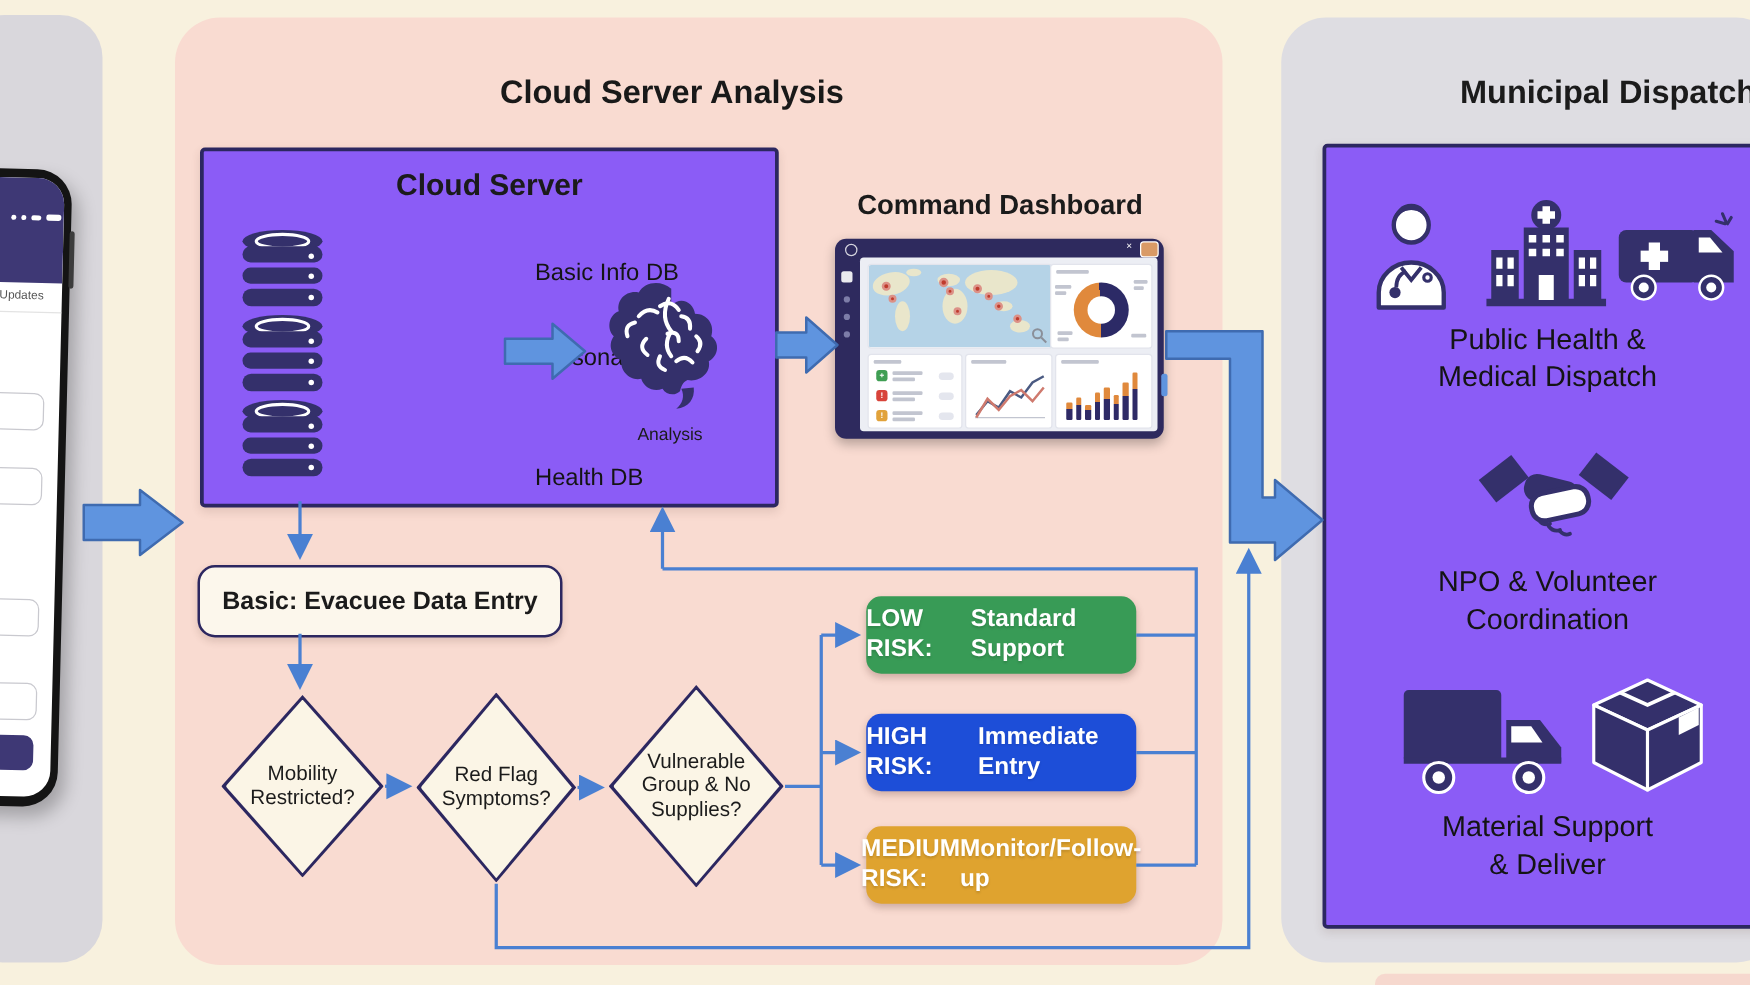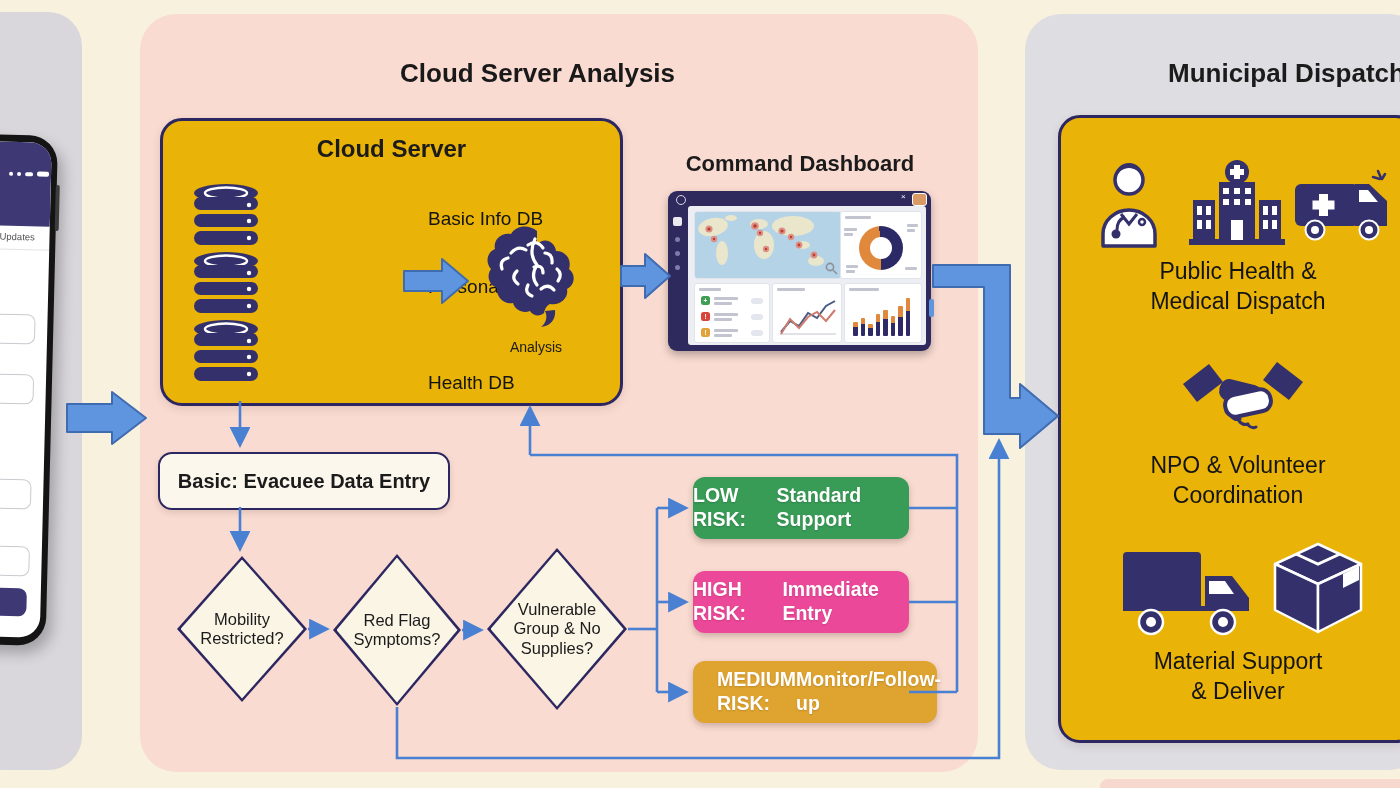--- a/index.html
+++ b/index.html
@@ -19,34 +19,34 @@
     box-shadow:6px 8px 14px rgba(0,0,0,.25);}
   .phone-screen{position:absolute;left:6px;right:6px;top:7px;bottom:8px;background:#fff;border-radius:21px;overflow:hidden;}
   .phone-header{position:absolute;left:0;right:0;top:0;height:84px;background:#3e3875;}
   .status-dot{position:absolute;background:#fff;border-radius:2px;}
   .phone-tab{position:absolute;left:58px;top:89px;font-size:9.5px;color:#555;}
   .phone-divider{position:absolute;left:0;right:0;top:107px;height:1px;background:#e3e3e3;}
   .pfield{position:absolute;left:12px;width:82px;height:28px;border:1.5px solid #c9c9cf;border-radius:8px;background:#fff;}
   .pbutton{position:absolute;left:12px;width:82px;height:28px;border-radius:8px;background:#3e3875;}
   .side-btn{position:absolute;right:-3px;top:49px;width:4px;height:46px;background:#3c3c3c;border-radius:2px;}
   
-  .white-box{position:absolute;background:#eab308;border:3px solid #2c2760;border-radius:22px;box-shadow:0 3px 8px rgba(90,60,50,.14);}
+  .white-box{position:absolute;background:#8b5cf6;border:3px solid #2c2760;border-radius:4px;box-shadow:0 3px 8px rgba(90,60,50,.14);}
   .inputbox{position:absolute;left:158px;top:452px;width:288px;height:54px;background:#fcf7ec;border:2.5px solid #2c2760;border-radius:14px;
     display:flex;align-items:center;justify-content:center;font-size:20px;font-weight:600;box-shadow:0 3px 6px rgba(90,60,50,.15);}
   .diamond{position:absolute;}
   .diamond .shape{position:absolute;inset:0;background:#2c2760;clip-path:polygon(50% 0,100% 50%,50% 100%,0 50%);}
   .diamond .shape-in{position:absolute;inset:3.5px;background:#fbf5e6;clip-path:polygon(50% 0,100% 50%,50% 100%,0 50%);}
   .diamond .dlabel{position:absolute;inset:0;display:flex;align-items:center;justify-content:center;text-align:center;
     font-size:16.5px;font-weight:500;line-height:1.18;}
   .risk{position:absolute;left:693px;width:216px;height:62px;border-radius:12px;color:#fff;
     display:flex;align-items:center;justify-content:center;
     font-size:19.5px;font-weight:700;line-height:1.22;box-shadow:0 3px 6px rgba(80,40,30,.25);text-shadow:0 1px 2px rgba(0,0,0,.15);}
   .risk.low{background:#389b56;top:477px;}
-  .risk.high{background:#ec4899;top:571px;}
-  .risk.medium{background:#dfa32f;top:661px;padding-left:28px;}
+  .risk.high{background:#1d4ed8;top:571px;}
+  .risk.medium{background:#dfa32f;top:661px;}
   
   .db-label{position:absolute;left:265px;font-size:19px;font-weight:500;color:#141414;}
   
   .dash{position:absolute;left:668px;top:191px;width:263px;height:160px;background:#2e2a5e;border-radius:9px;box-shadow:0 4px 9px rgba(0,0,0,.28);}
   .dash-content{position:absolute;left:20px;top:15px;right:5px;bottom:6px;background:#eceef4;border-radius:3px;}
   .dpanel{position:absolute;background:#fff;border:1px solid #e2e4ec;border-radius:3px;}
   .tbar{position:absolute;background:#c2c5d0;border-radius:1px;}
   .lrow-icon{position:absolute;width:9px;height:9px;border-radius:2.5px;color:#fff;font-size:6.5px;font-weight:700;
     display:flex;align-items:center;justify-content:center;}
   .lrow-badge{position:absolute;width:12px;height:6px;border-radius:3px;background:#e4e6ee;}

